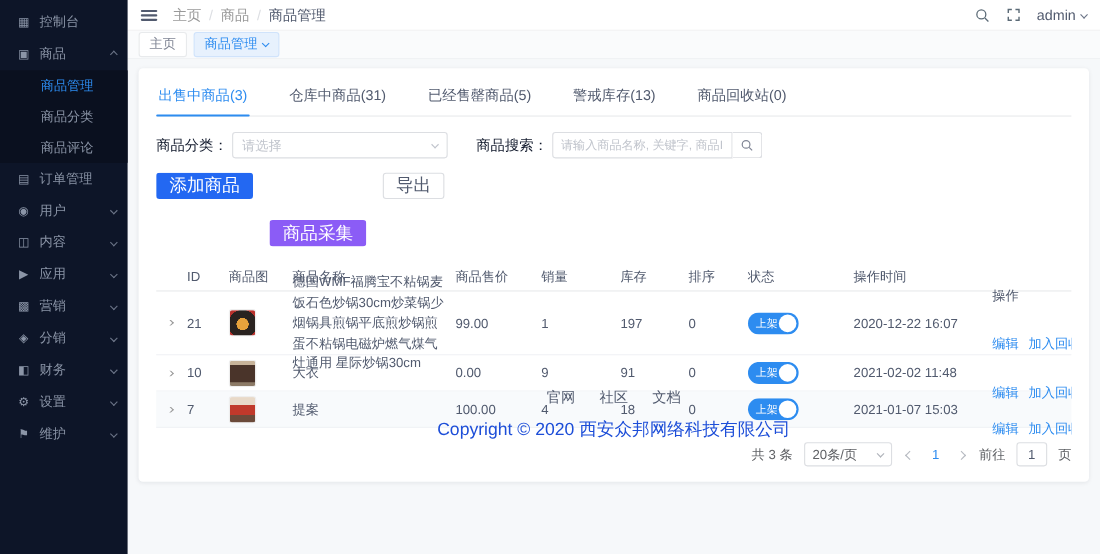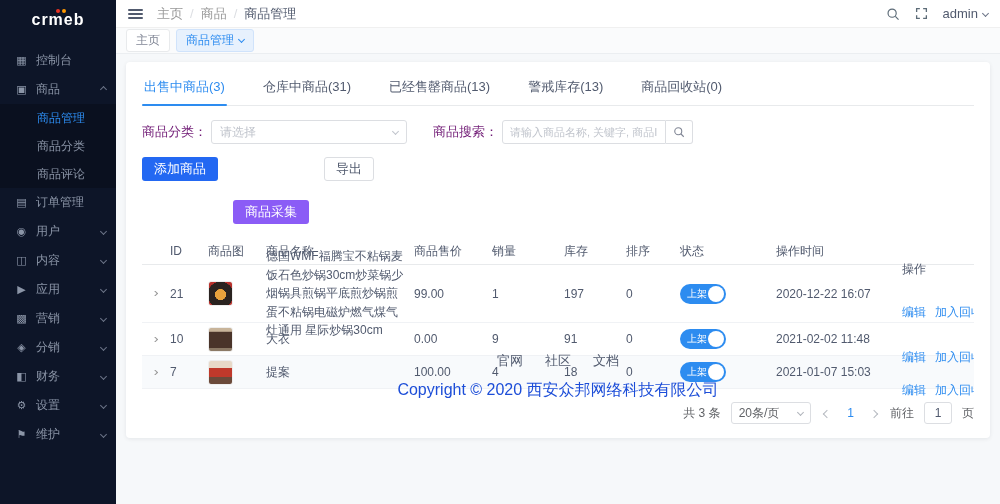--- a/index.html
+++ b/index.html
@@ -49,31 +49,31 @@
   .card { position:absolute; left:10px; top:8px; width:864px; background:#fff; border-radius:4px; box-shadow:0 1px 4px rgba(0,21,41,.08); padding:12px 16px 14px; }
 
   
   .tabs { display:flex; gap:34px; border-bottom:1px solid #e8eaec; font-size:13px; }
   .tab { padding:4px 2px 9px; cursor:pointer; color:#515a6e; position:relative; }
   .tab.on { color:#2d8cf0; }
   .tab.on:after { content:""; position:absolute; left:0; right:0; bottom:-1px; height:2px; background:#2d8cf0; border-radius:1px; }
 
   
   .filters { display:flex; align-items:center; margin-top:14px; font-size:13px; }
-  .flabel { color:#701a75; flex:none; }
+  .flabel { color:#0f172a; flex:none; }
   .select { width:196px; height:24px; border:1px solid #dcdee2; border-radius:3px; background:#fff; display:flex; align-items:center; padding:0 8px; color:#c0c4cc; font-size:12px; margin-left:4px; cursor:pointer; }
   .select .chev { margin-left:auto; border-color:#c0c4cc; margin-top:-2px; }
   .gap24 { width:26px; flex:none; }
   .sinput { width:164px; height:24px; border:1px solid #dcdee2; border-radius:3px 0 0 3px; padding:0 7px; font-size:11px; color:#515a6e; outline:none; margin-left:4px; font-family:inherit; }
   .sinput::placeholder { color:#c0c4cc; }
   .sbtn { width:27px; height:24px; border:1px solid #dcdee2; border-left:none; border-radius:0 3px 3px 0; background:#fff; display:flex; align-items:center; justify-content:center; cursor:pointer; }
 
   
   .actions { display:flex; gap:15px; margin-top:13px; }
-  .btn { height:24px; padding:0 11px; border-radius:3px; font-size:13px; display:flex; align-items:center; cursor:pointer; border:1px solid transparent; }
+  .btn { height:24px; padding:0 11px; border-radius:3px; font-size:16px; display:flex; align-items:center; cursor:pointer; border:1px solid transparent; }
   .btn.primary { background:#2368f2; color:#fff; }
   .btn.success { background:#8b5cf6; color:#fff;margin-top:43px; }
   .btn.plain2 { background:#fff; border-color:#dcdee2; color:#515a6e; }
 
   
   .table { margin-top:14px; font-size:12px; }
   .tr { display:flex; align-items:center; border-bottom:1px solid #f0f2f5; }
   .tr.head { color:#515a6e; border-bottom:1px solid #e8eaec; height:27px; }
   .tr.stripe { background:#f8fafc; }
   .td { padding:0 4px; overflow:hidden; }
@@ -111,25 +111,20 @@
   
   .footer { position:absolute; left:0; right:0; top:298px; text-align:center; }
   .flinks { display:flex; justify-content:center; gap:22px; font-size:13px; color:#515a6e; }
   .flinks span { cursor:pointer; }
   .copyright { margin-top:10px; font-size:16px; color:#1d4ed8; }
 </style>
 </head>
 <body>
 
 <aside class="sidebar">
-  <div class="logo">
-    <span>crmeb</span>
-    <i class="dot1"></i>
-    <i class="dot2"></i>
-  </div>
   <nav class="menu">
     <div class="mi">
       <span class="mic">▦</span>
       <span class="mil">控制台</span>
     </div>
     <div class="mi">
       <span class="mic">▣</span>
       <span class="mil">商品</span>
       <i class="chev up"></i>
     </div>
@@ -233,21 +228,21 @@
     <i class="chev down"></i>
   </span>
 </div>
 
 <div class="content">
   <div class="card">
 
     <div class="tabs">
       <div class="tab on">出售中商品(3)</div>
       <div class="tab">仓库中商品(31)</div>
-      <div class="tab">已经售罄商品(13)</div>
+      <div class="tab">已经售罄商品(5)</div>
       <div class="tab">警戒库存(13)</div>
       <div class="tab">商品回收站(0)</div>
     </div>
 
     <div class="filters">
       <span class="flabel">商品分类：</span>
       <div class="select">
         <span>请选择</span>
         <i class="chev down"></i>
       </div>

